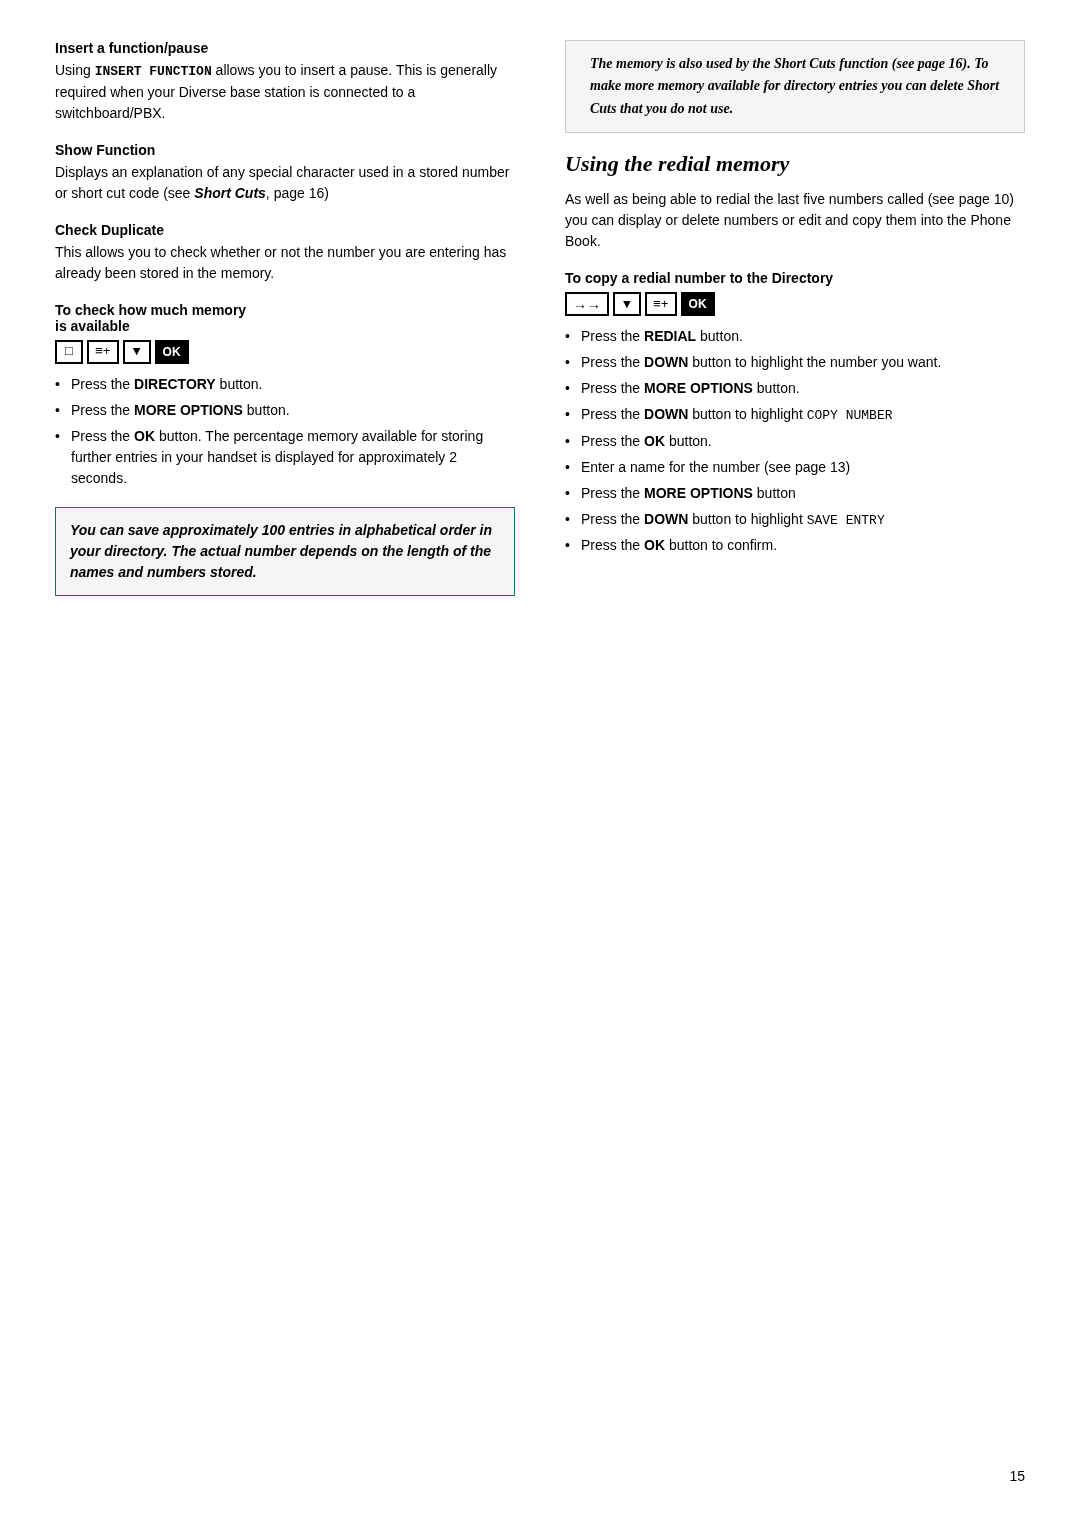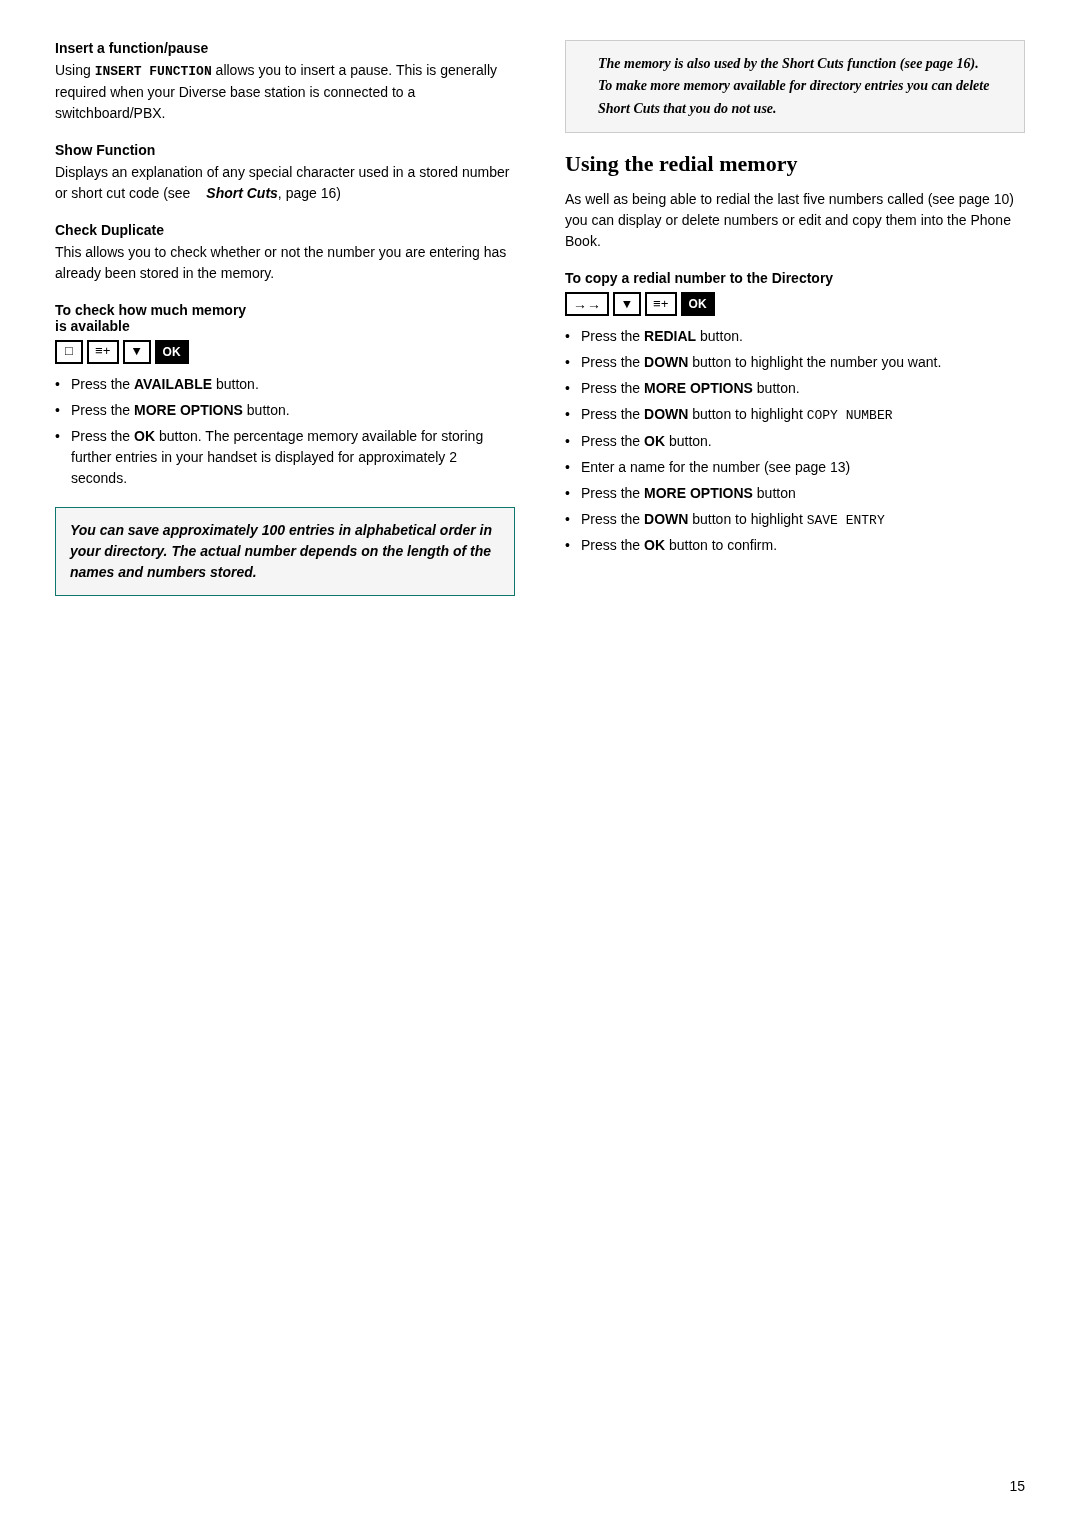--- a/index.html
+++ b/index.html
@@ -43,21 +43,20 @@
 
     .section-body {
       font-size: 14px;
       line-height: 1.5;
       margin-bottom: 14px;
       font-family: Arial, Helvetica, sans-serif;
     }
 
     .italic-text {
       font-style: italic;
-      margin-left: 12px;
     }
 
     .bold-text {
       font-weight: bold;
     }
 
     .monospace-text {
       font-family: 'Courier New', Courier, monospace;
       font-size: 13px;
       text-align: center;
@@ -72,20 +71,21 @@
       font-size: 14px;
       line-height: 1.5;
     }
 
     .callout-box p {
       font-style: italic;
       font-weight: bold;
     }
 
     .section-title-italic {
+      font-style: italic;
       font-size: 22px;
       font-weight: bold;
       font-family: 'Times New Roman', Times, serif;
       margin-bottom: 12px;
       margin-top: 10px;
     }
 
     .subheading-bold {
       font-weight: bold;
       font-family: Arial, Helvetica, sans-serif;
@@ -118,30 +118,30 @@
 
     .bullet-list li::before {
       content: '•';
       position: absolute;
       left: 0;
       top: 0;
     }
 
     .page-number {
       position: absolute;
-      bottom: 36px;
+      bottom: 46px;
       right: 55px;
       font-size: 14px;
       font-family: Arial, Helvetica, sans-serif;
     }
 
     .right-callout-box {
       border: 1px solid #cccccc;
       background: #f5f5f5;
-      padding: 12px 32px;
+      padding: 12px 24px;
       margin-bottom: 18px;
       font-family: 'Times New Roman', Times, serif;
       font-size: 14px;
       line-height: 1.6;
     }
 
     .right-callout-box p {
       font-style: italic;
       font-weight: bold;
     }
@@ -212,21 +212,21 @@
 
     <div class="mb-section">
       <div class="subheading-bold">To check how much memory<br>is available</div>
       <div class="button-row">
         <span class="btn-border">□</span>
         <span class="btn-border">≡+</span>
         <span class="btn-border arrow">▼</span>
         <span class="btn-ok">OK</span>
       </div>
       <ul class="bullet-list">
-        <li>Press the <strong>AVAILABLE</strong> button.</li>
+        <li>Press the <strong>DIRECTORY</strong> button.</li>
         <li>Press the <strong>MORE OPTIONS</strong> button.</li>
         <li>Press the <strong>OK</strong> button. The percentage memory available for storing further entries in your handset is displayed for approximately 2 seconds.</li>
       </ul>
     </div>
 
     <div class="callout-box">
       <p>You can save approximately 100 entries in alphabetical order in your directory. The actual number depends on the length of the names and numbers stored.</p>
     </div>
 
   </div>

